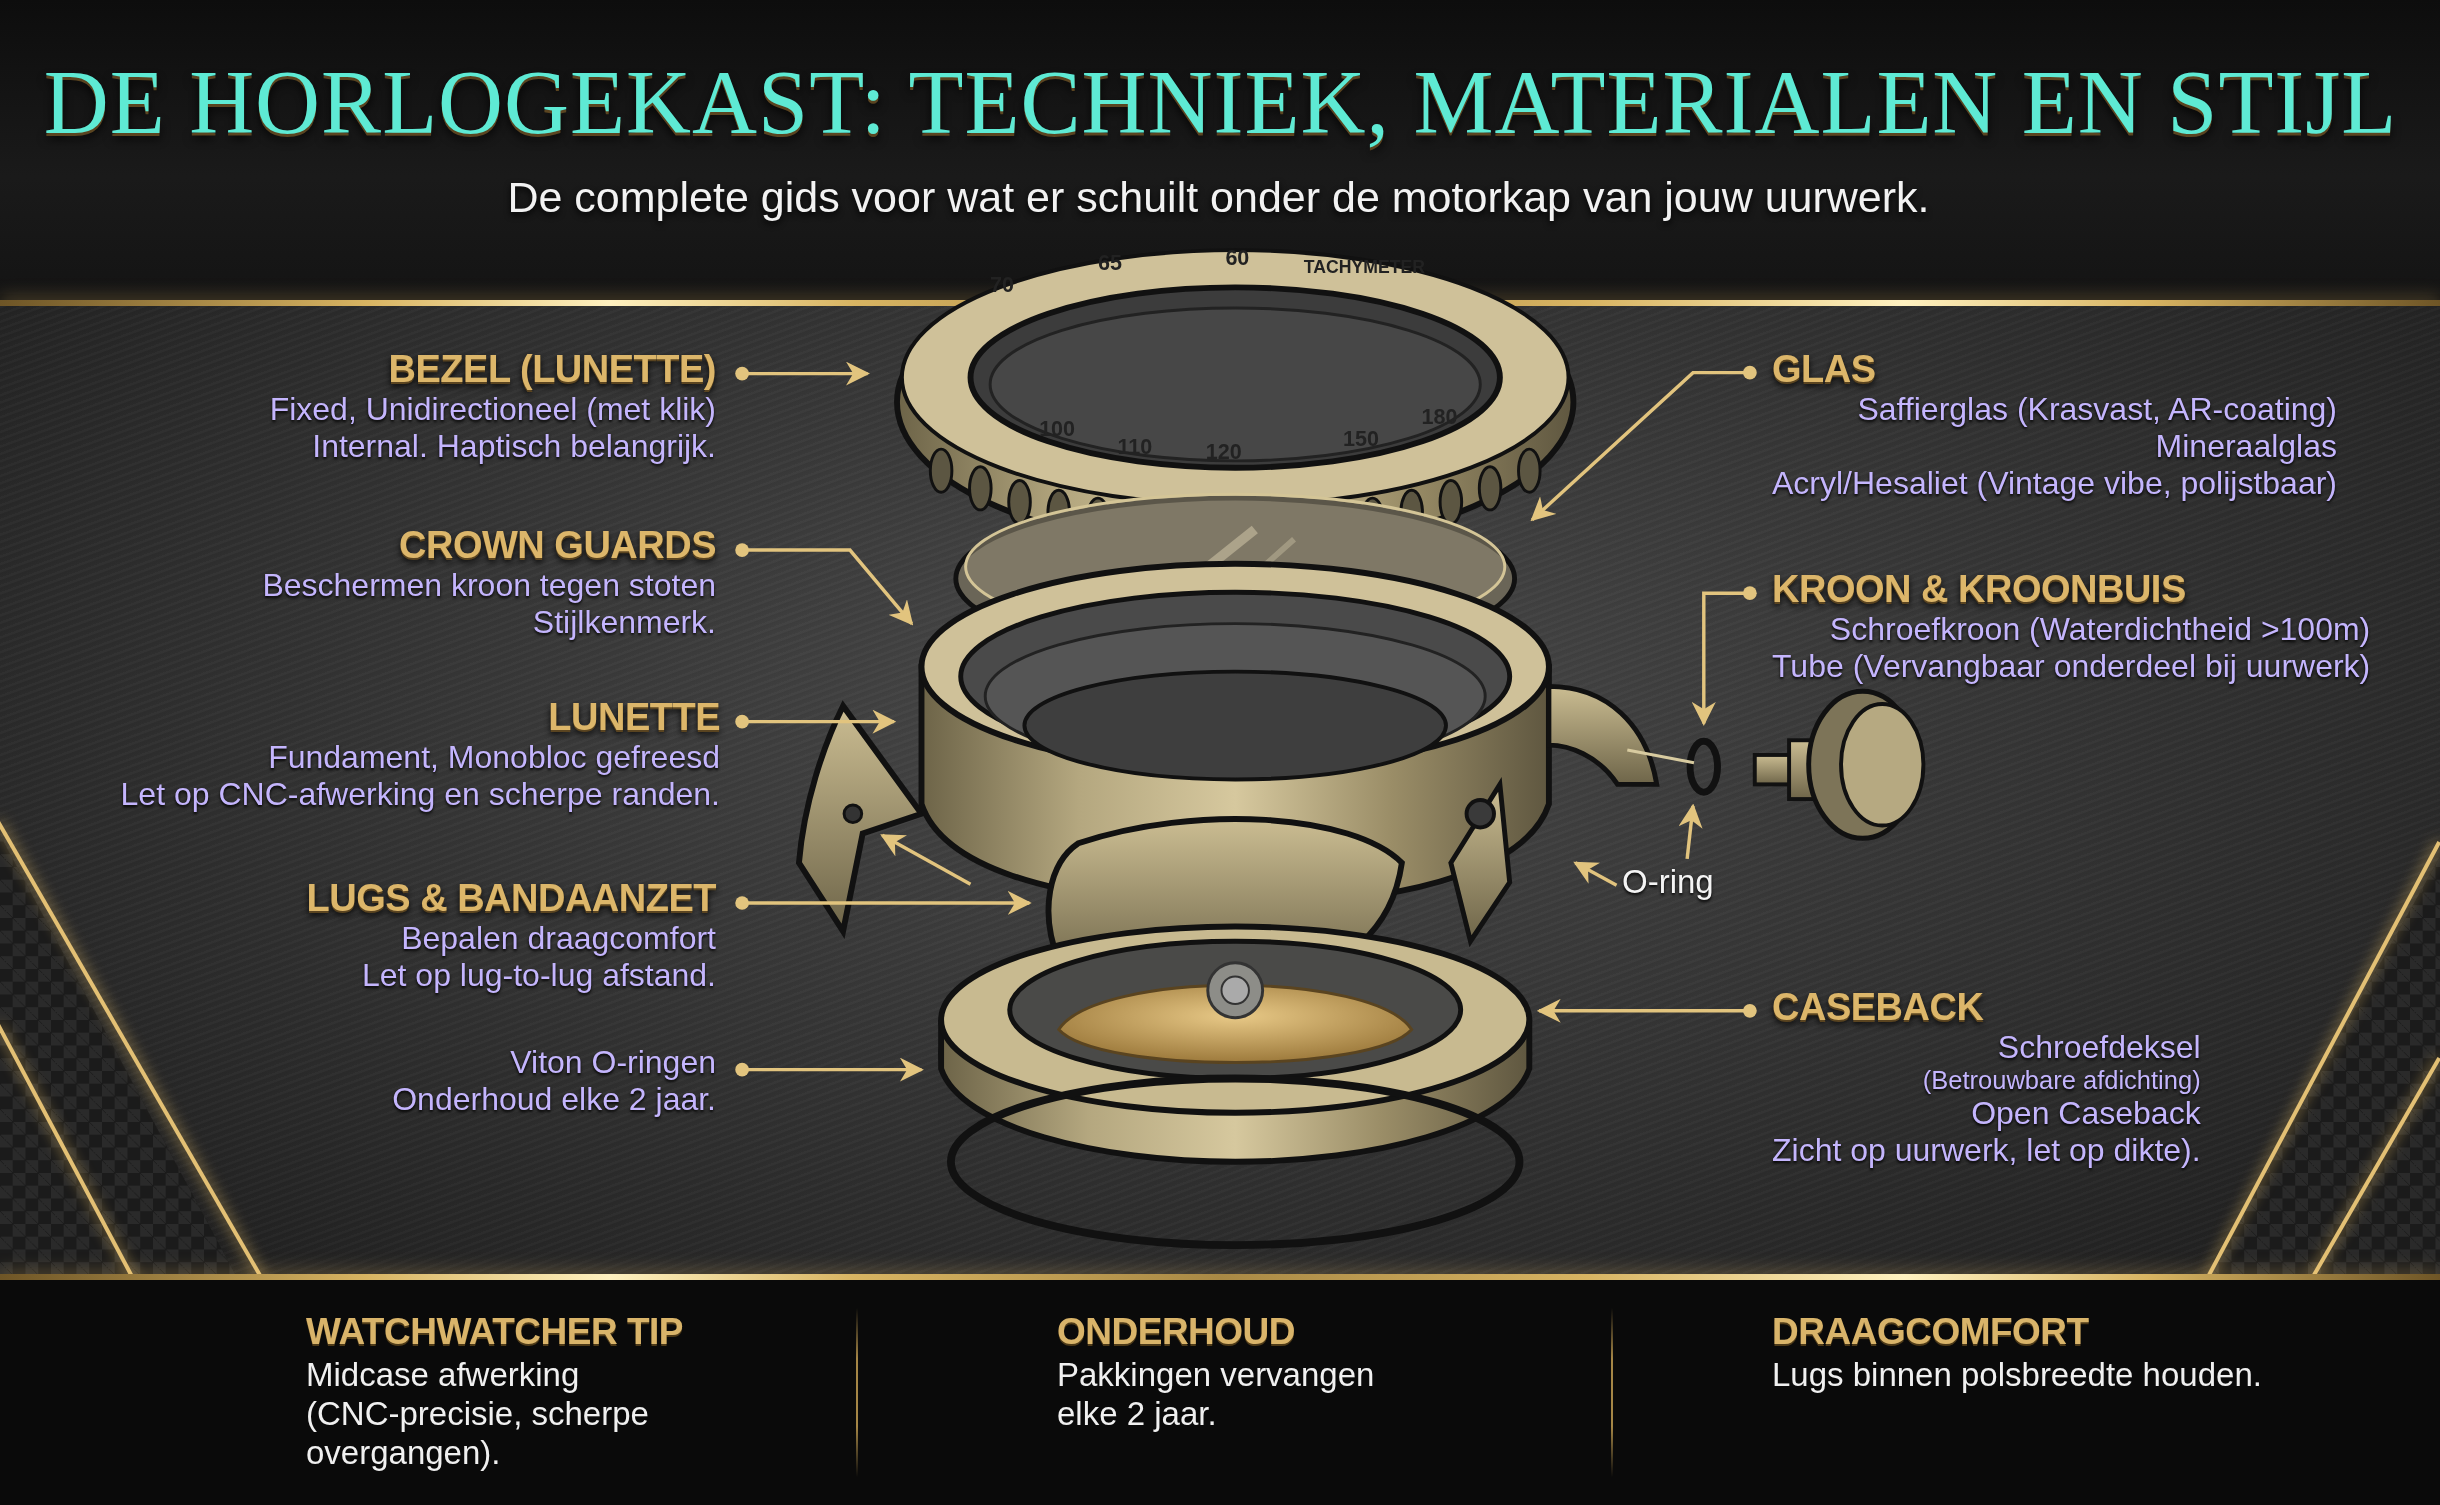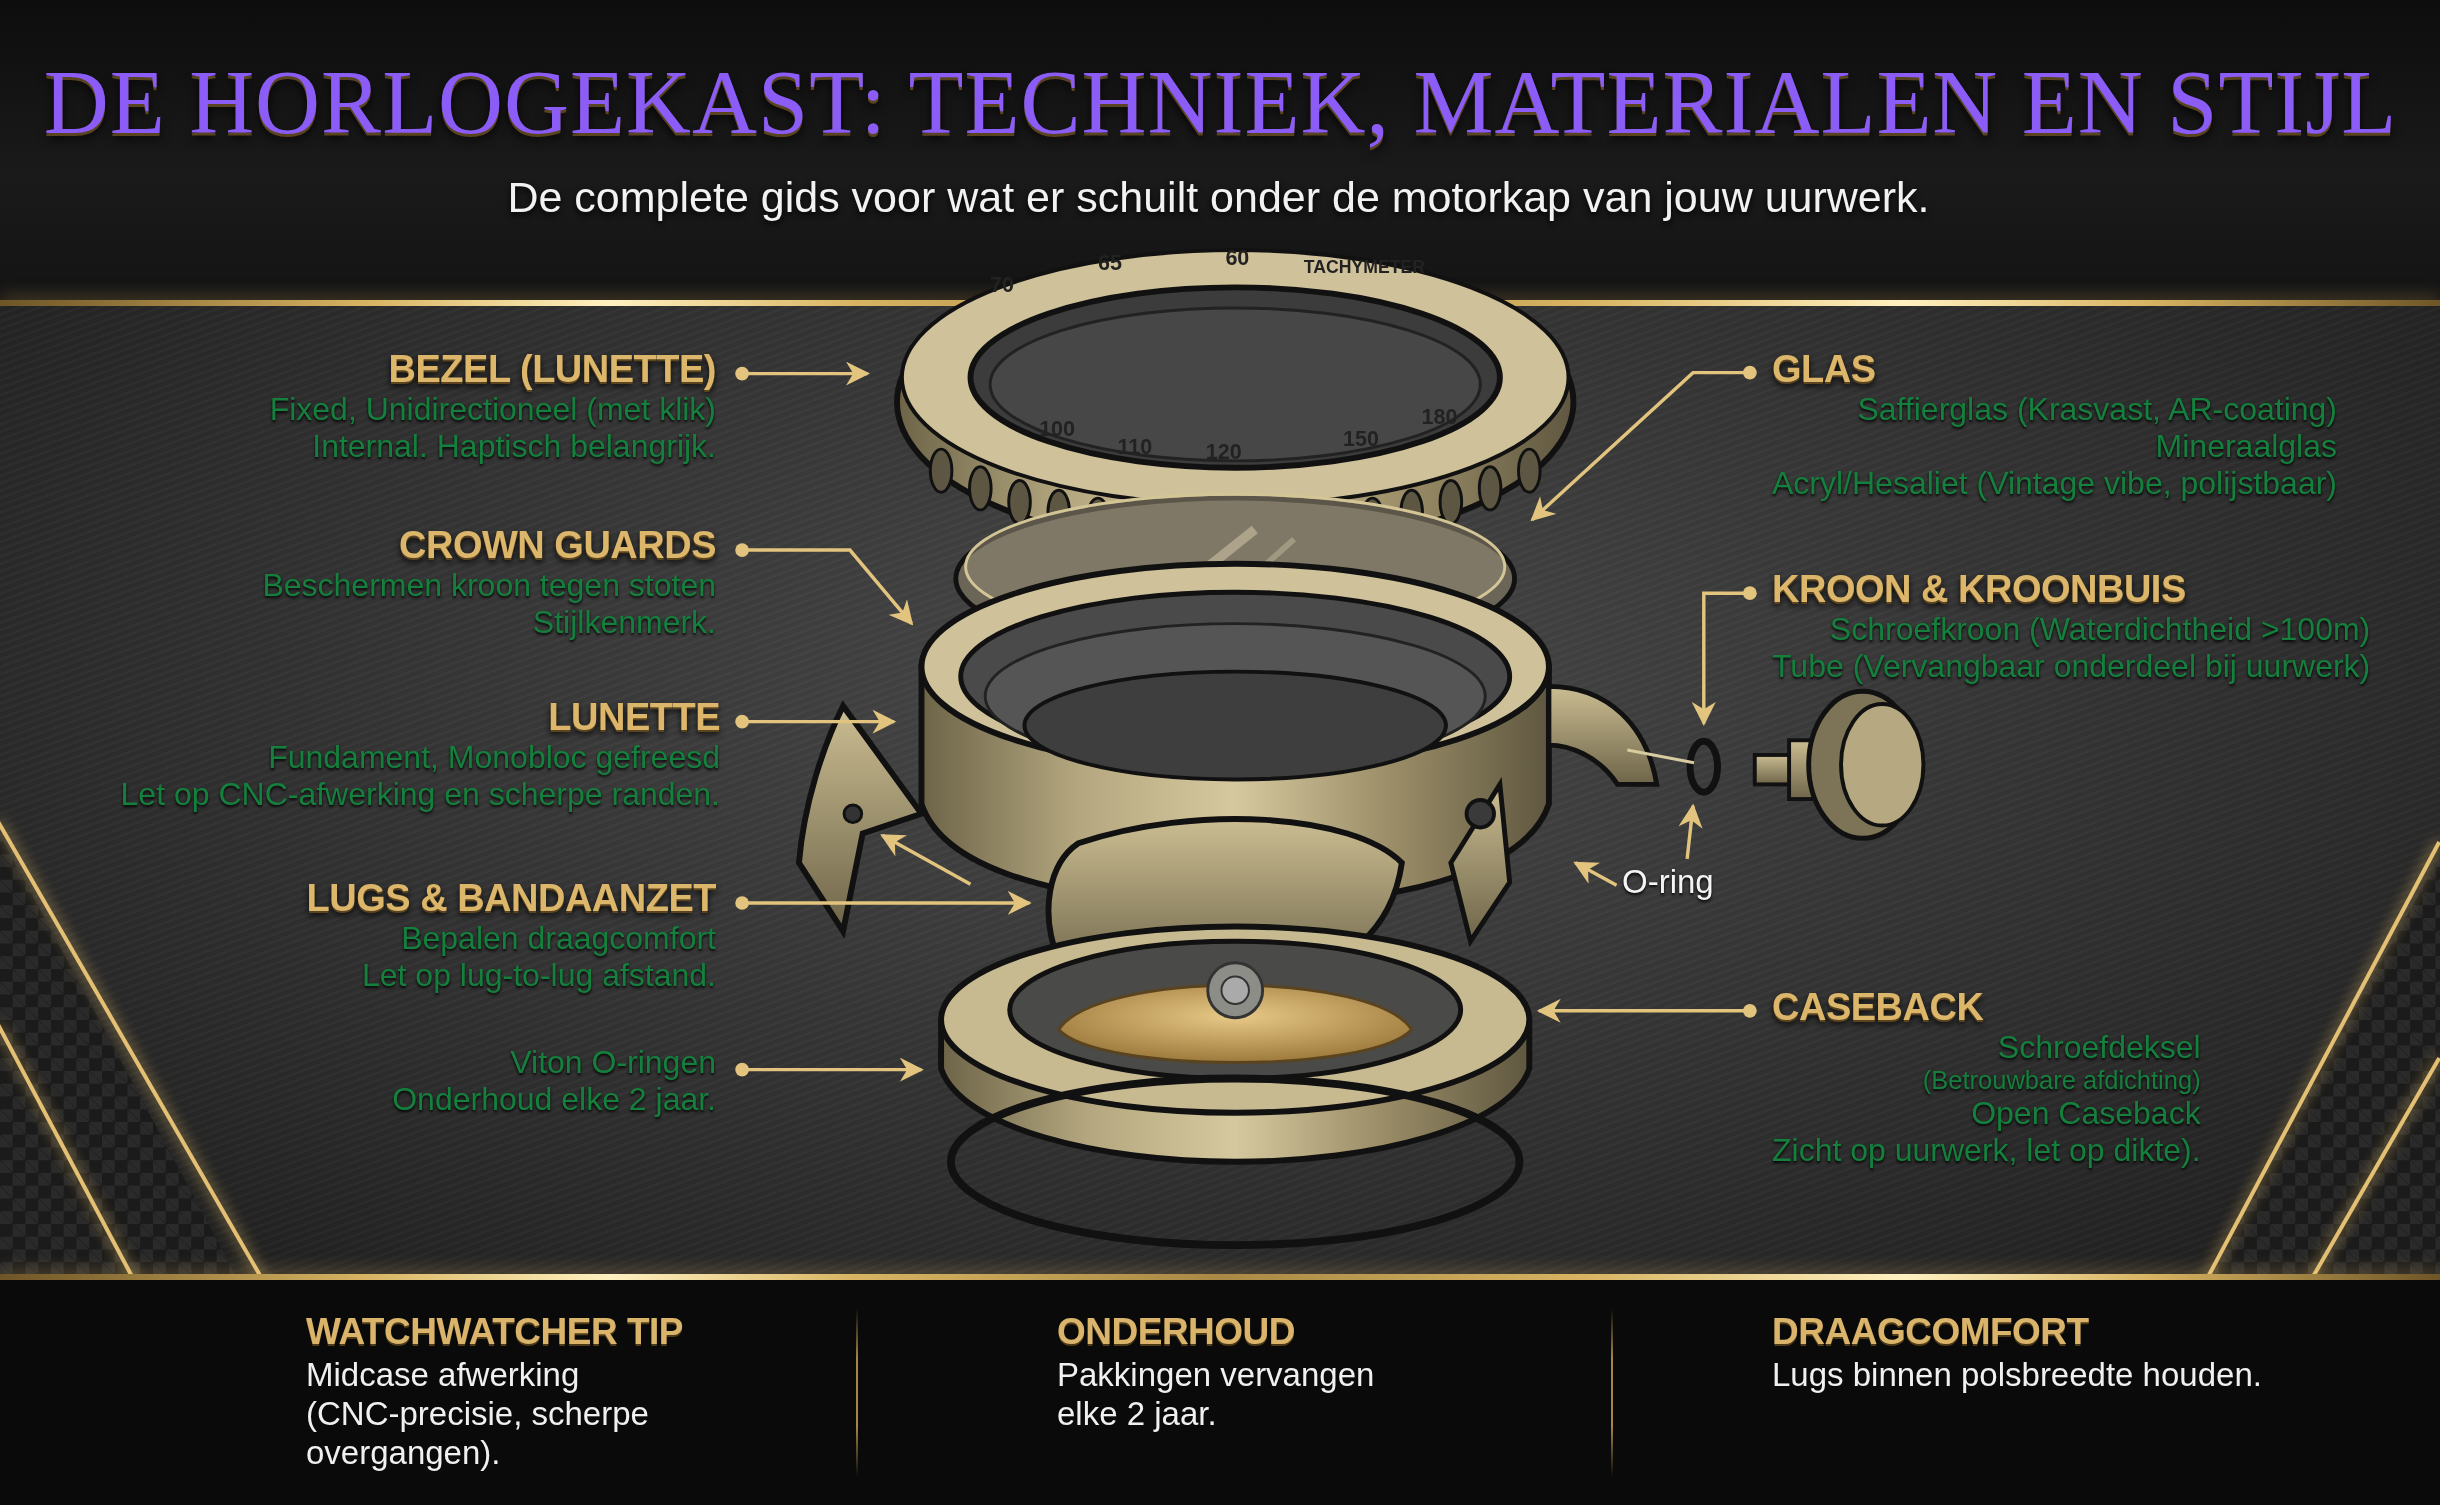--- a/index.html
+++ b/index.html
@@ -8,21 +8,21 @@
     background: #121212;
     font-family: "Liberation Sans", "DejaVu Sans", sans-serif;
   }
   .header {
     position: absolute; left: 0; top: 0; width: 2441px; height: 294px;
     background: linear-gradient(180deg, #0d0d0d 0%, #1a1a1a 60%, #141414 100%);
   }
   .title {
     position: absolute; left: 0; top: 51px; width: 2441px; text-align: center;
     font-family: "Liberation Serif", "DejaVu Serif", serif;
-    font-size: 90px; letter-spacing: 1px; color: #8b5cf6;
+    font-size: 90px; letter-spacing: 1px; color: #5eead4;
     text-shadow: 0 2.9px 0 #5a4420, 0 5.9px 9.8px rgba(0,0,0,0.8);
     white-space: nowrap;
   }
   .subtitle {
     position: absolute; left: 0; top: 173px; width: 2437px; text-align: center;
     font-size: 43px; color: #f2f2f2; letter-spacing: 0px;
     text-shadow: 0 2.9px 5.9px rgba(0,0,0,0.9);
   }
   .gold-rule {
     position: absolute; left: 0; height: 5.9px; width: 2441px;
@@ -61,21 +61,21 @@
   .footer-col .t { font-size: 33px; color: #f0f0f0; line-height: 39px; margin-top: 2px; white-space: pre-line; }
   .footer-div { position: absolute; top: 1308px; width: 2px; height: 169px;
     background: linear-gradient(180deg, transparent, #a58646 30%, #a58646 70%, transparent); }
 
   .label { position: absolute; }
   .label .h {
     font-size: 38px; font-weight: bold; color: #dcb66a; letter-spacing: -0.5px;
     text-shadow: 0 2px 0 #5a4420, 0 3.9px 5.9px rgba(0,0,0,0.9); white-space: nowrap;
   }
   .label .t {
-    font-size: 32px; color: #15803d; line-height: 37px; white-space: nowrap;
+    font-size: 32px; color: #c4b5fd; line-height: 37px; white-space: nowrap;
     text-shadow: 0 2px 2.9px rgba(0,0,0,0.95);
     text-align: right;
   }
   .label .t.small { font-size: 25.5px; line-height: 29px; }
   .label.left { text-align: right; }
   .label.right { text-align: left; }
   .oring-label { position: absolute; left: 1622px; top: 863px; font-size: 33px; color: #f4f4f4;
     text-shadow: 0 2px 2.9px rgba(0,0,0,0.95); }
   svg.art { position: absolute; left: 0; top: 0; }
 </style>

